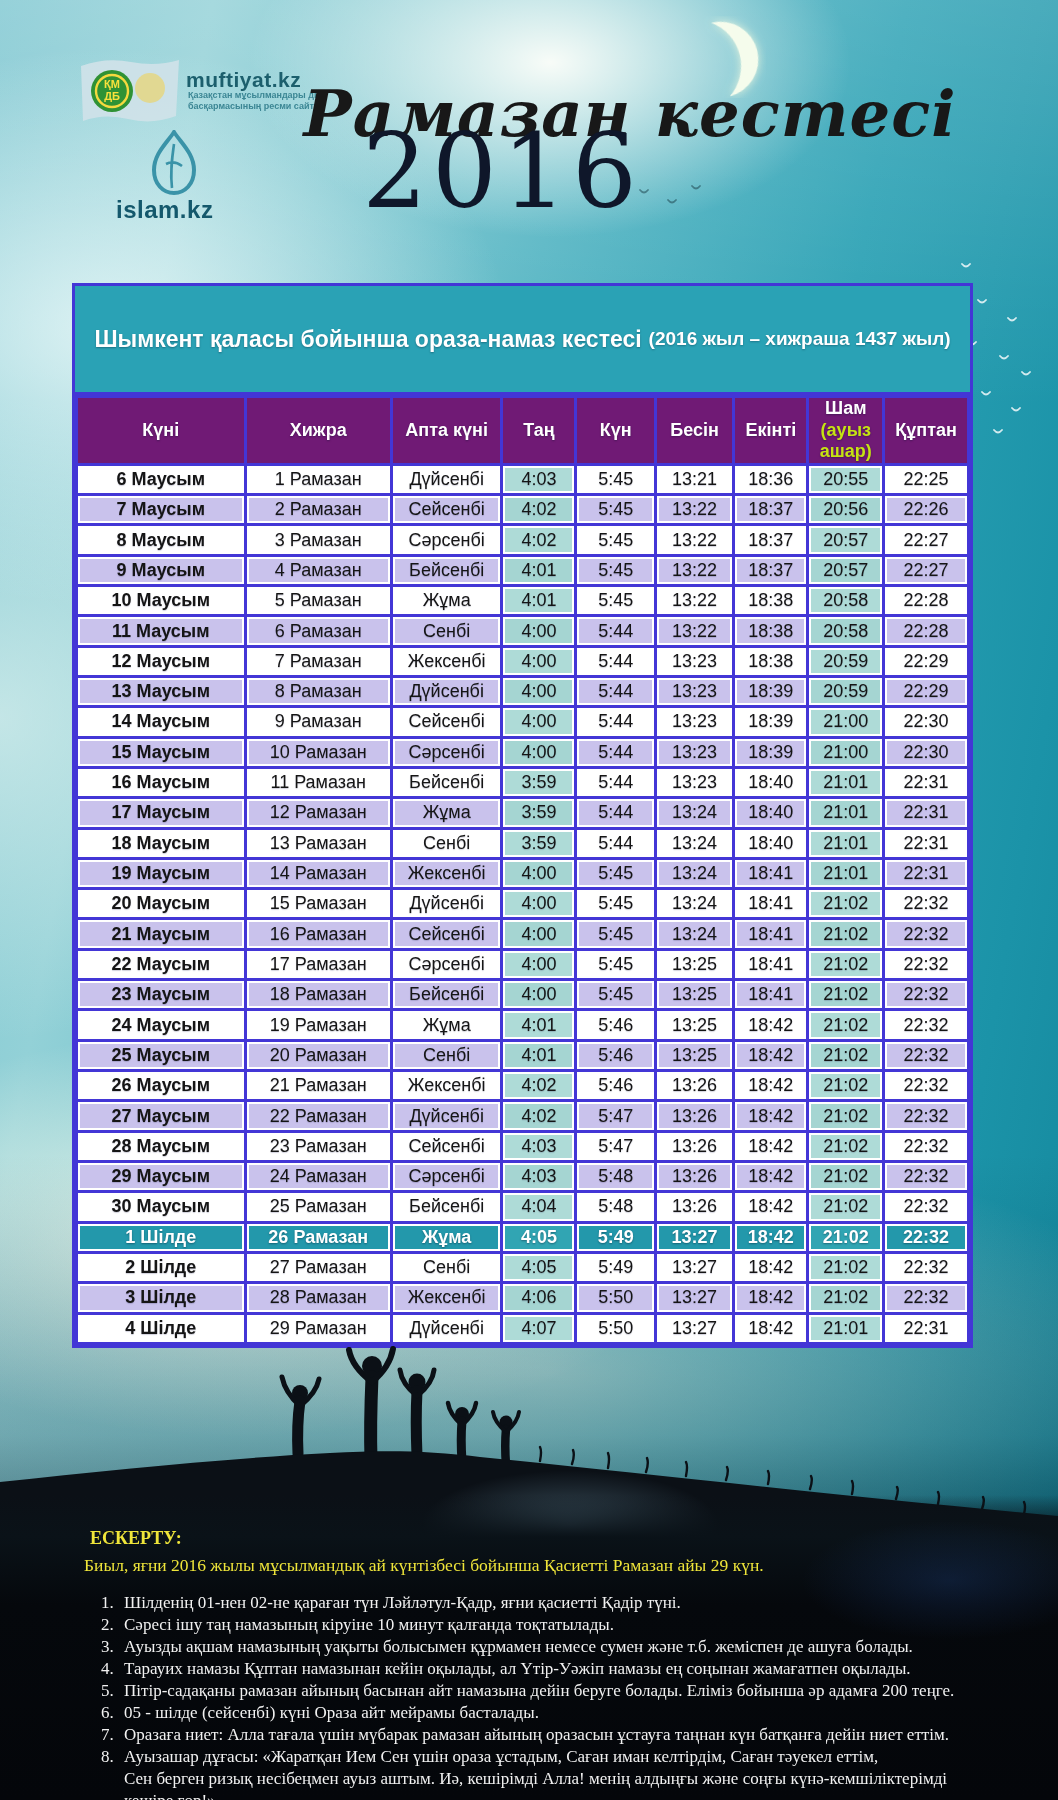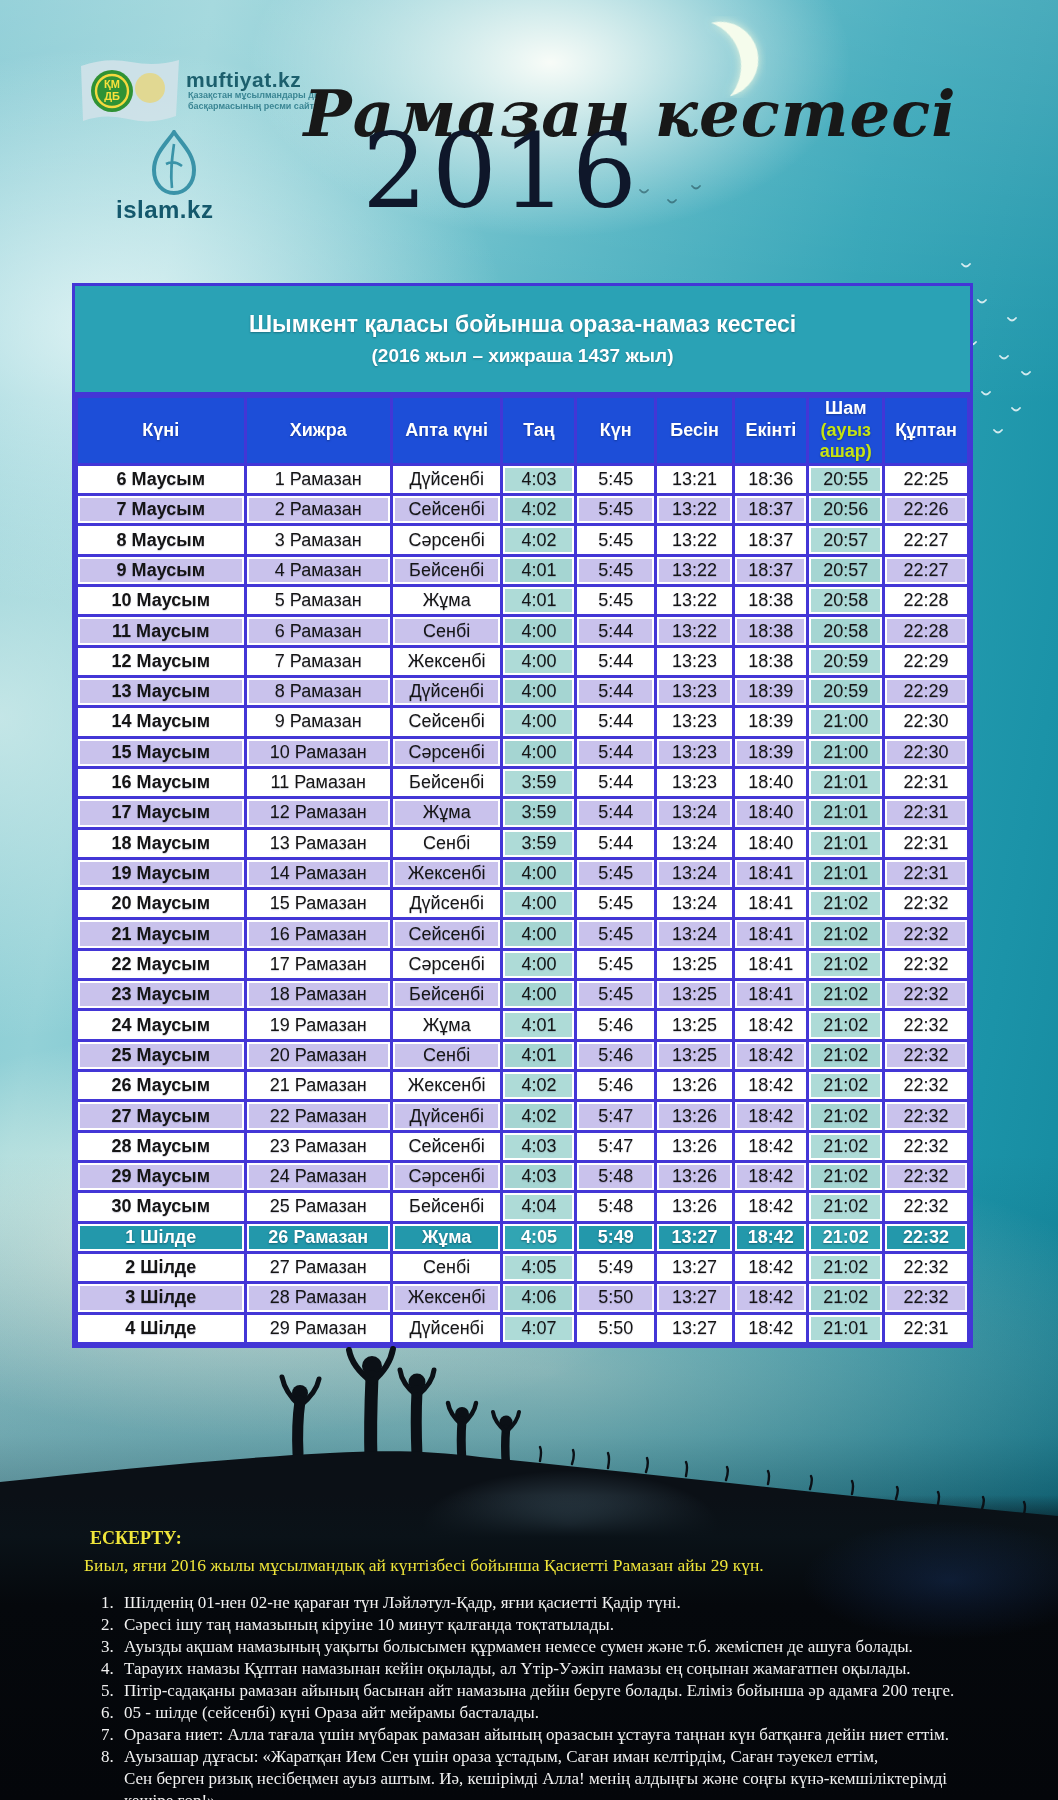--- a/index.html
+++ b/index.html
@@ -66,31 +66,31 @@
     font-family:"DejaVu Serif",serif;font-size:102px;font-weight:normal;
     color:#0f172a;letter-spacing:5px;
   }
   
   .ptable{
     position:absolute;left:72px;top:283px;width:901px;height:1065px;
     box-sizing:border-box;border:3px solid #4336d6;background:#2aa2b5;
   }
   .tbl-title{
     height:109px;box-sizing:border-box;border-bottom:3px solid #4336d6;
-    background:#2aa2b5;display:flex;flex-direction:column;justify-content:center;
+    background:#2aa2b5;display:flex;flex-direction:row;justify-content:center;
     align-items:center;gap:7px;
   }
   .tbl-title .l1{font-size:23px;font-weight:bold;color:#fff;text-shadow:0 1px 2px rgba(0,20,40,.35);}
   .tbl-title .l2{font-size:19px;font-weight:bold;color:#fff;text-shadow:0 1px 2px rgba(0,20,40,.3);}
   .tbl-grid{height:calc(100% - 109px);}
   table.grid{
     width:100%;height:100%;border-collapse:collapse;table-layout:fixed;
   }
   table.grid th{
-    background:#1d4ed8;color:#fff;font-size:18px;font-weight:bold;
+    background:#701a75;color:#fff;font-size:18px;font-weight:bold;
     border:3px solid #4336d6;text-align:center;vertical-align:middle;
     line-height:1.2;padding:0;text-shadow:0 1px 2px rgba(0,20,40,.35);
   }
   table.grid thead tr{height:62px;}
   table.grid th .sham-sub{color:#c6e312;}
   table.grid td{
     border:3px solid #4336d6;box-shadow:inset 0 0 0 2px #ffffff;
     text-align:center;vertical-align:middle;font-size:18px;color:#151515;
     padding:0;text-shadow:0 1px 1px rgba(40,40,90,.22);
   }

